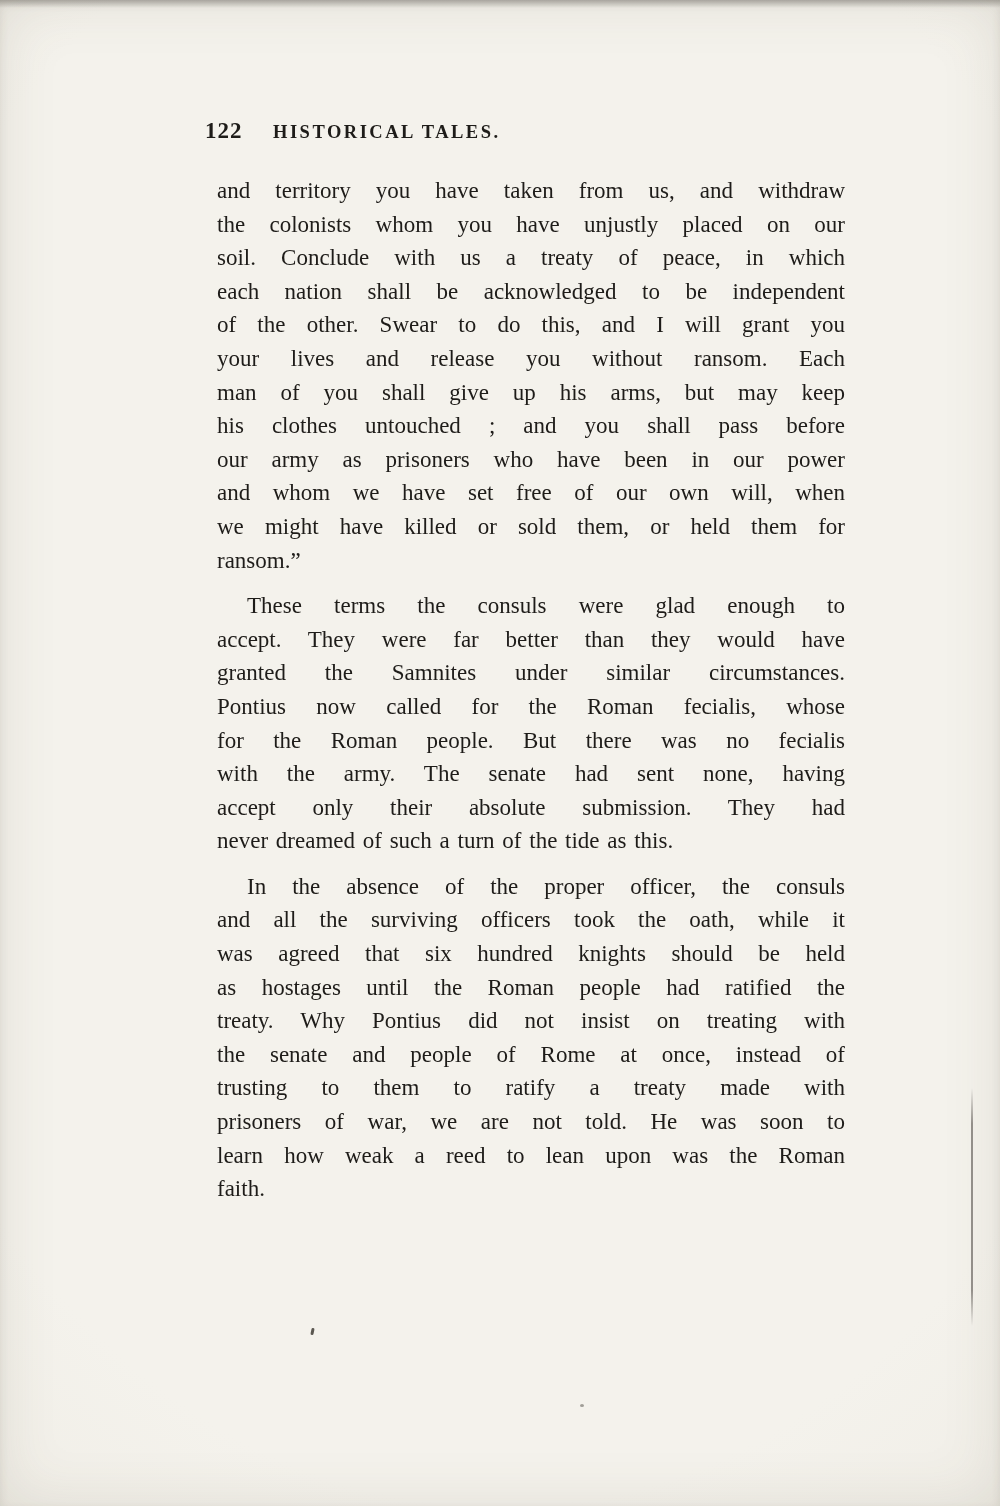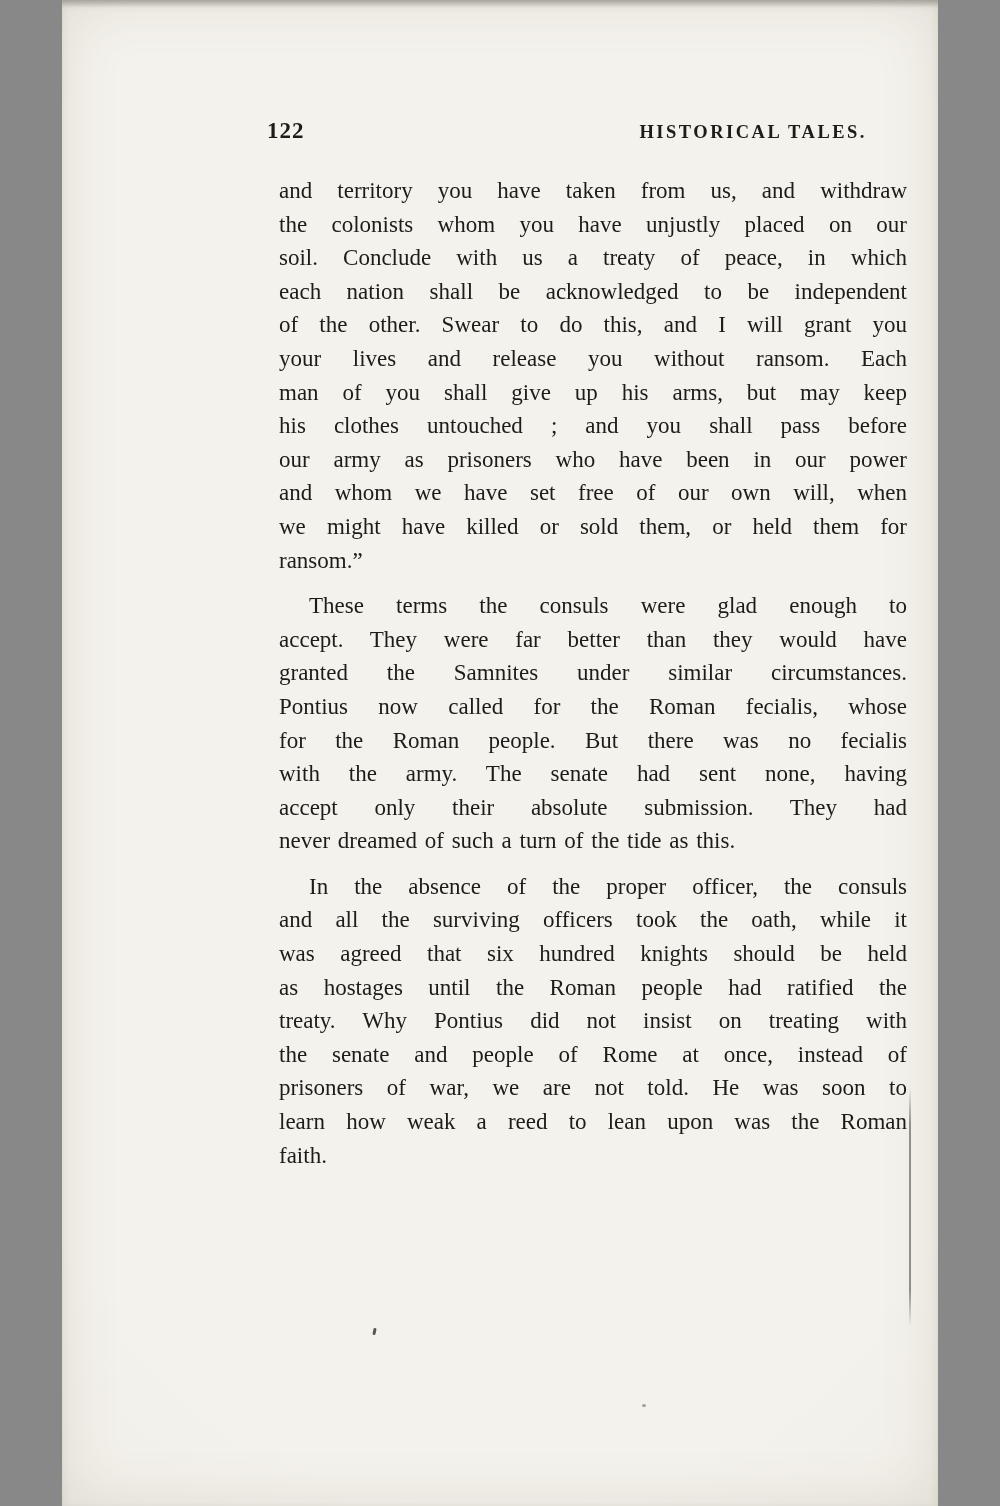--- a/index.html
+++ b/index.html
@@ -2,21 +2,21 @@
 <html><head>
 <meta charset="utf-8">
 <style>
   html, body {
     margin: 0;
     padding: 0;
     background: #888;
   }
   .page {
     position: relative;
-    width: 876px;
+    width: 1000px;
     height: 1506px;
     margin: 0 auto;
     background:
       radial-gradient(ellipse 120% 100% at 50% 45%, #f4f2ec 55%, #ece9e1 88%, #e3dfd5 100%);
     box-shadow: inset 0 0 60px rgba(90,80,60,0.12), inset 0 4px 10px rgba(60,50,40,0.10);
     overflow: hidden;
     font-family: "Liberation Serif", "DejaVu Serif", serif;
     color: #1e1c19;
   }
   .text-block {
@@ -32,21 +32,21 @@
   }
   .page-number {
     font-weight: bold;
     font-size: 23px;
     letter-spacing: 1px;
     width: 120px;
     flex: 0 0 auto;
   }
   .head-title {
     flex: 1 1 auto;
-    text-align: right;
+    text-align: left;
     font-weight: bold;
     font-size: 18.5px;
     letter-spacing: 2.5px;
     transform: translateX(-52px);
   }
   .page-body {
     font-size: 23px;
     line-height: 33.6px;
     word-spacing: 2px;
   }
@@ -133,20 +133,21 @@
           <div class="line">accept only their absolute submission.  They had</div>
           <div class="line last">never dreamed of such a turn of the tide as this.</div>
         </div>
         <div class="paragraph indent">
           <div class="line">In the absence of the proper officer, the consuls</div>
           <div class="line">and all the surviving officers took the oath, while it</div>
           <div class="line">was agreed that six hundred knights should be held</div>
           <div class="line">as hostages until the Roman people had ratified the</div>
           <div class="line">treaty.  Why Pontius did not insist on treating with</div>
           <div class="line">the senate and people of Rome at once, instead of</div>
+          <div class="line">trusting to them to ratify a treaty made with</div>
           <div class="line">prisoners of war, we are not told.  He was soon to</div>
           <div class="line">learn how weak a reed to lean upon was the Roman</div>
           <div class="line last">faith.</div>
         </div>
       </div>
   </div>
 
   <div class="artifact-vline"></div>
   <div class="speck-1"></div>
   <div class="speck-2"></div>

